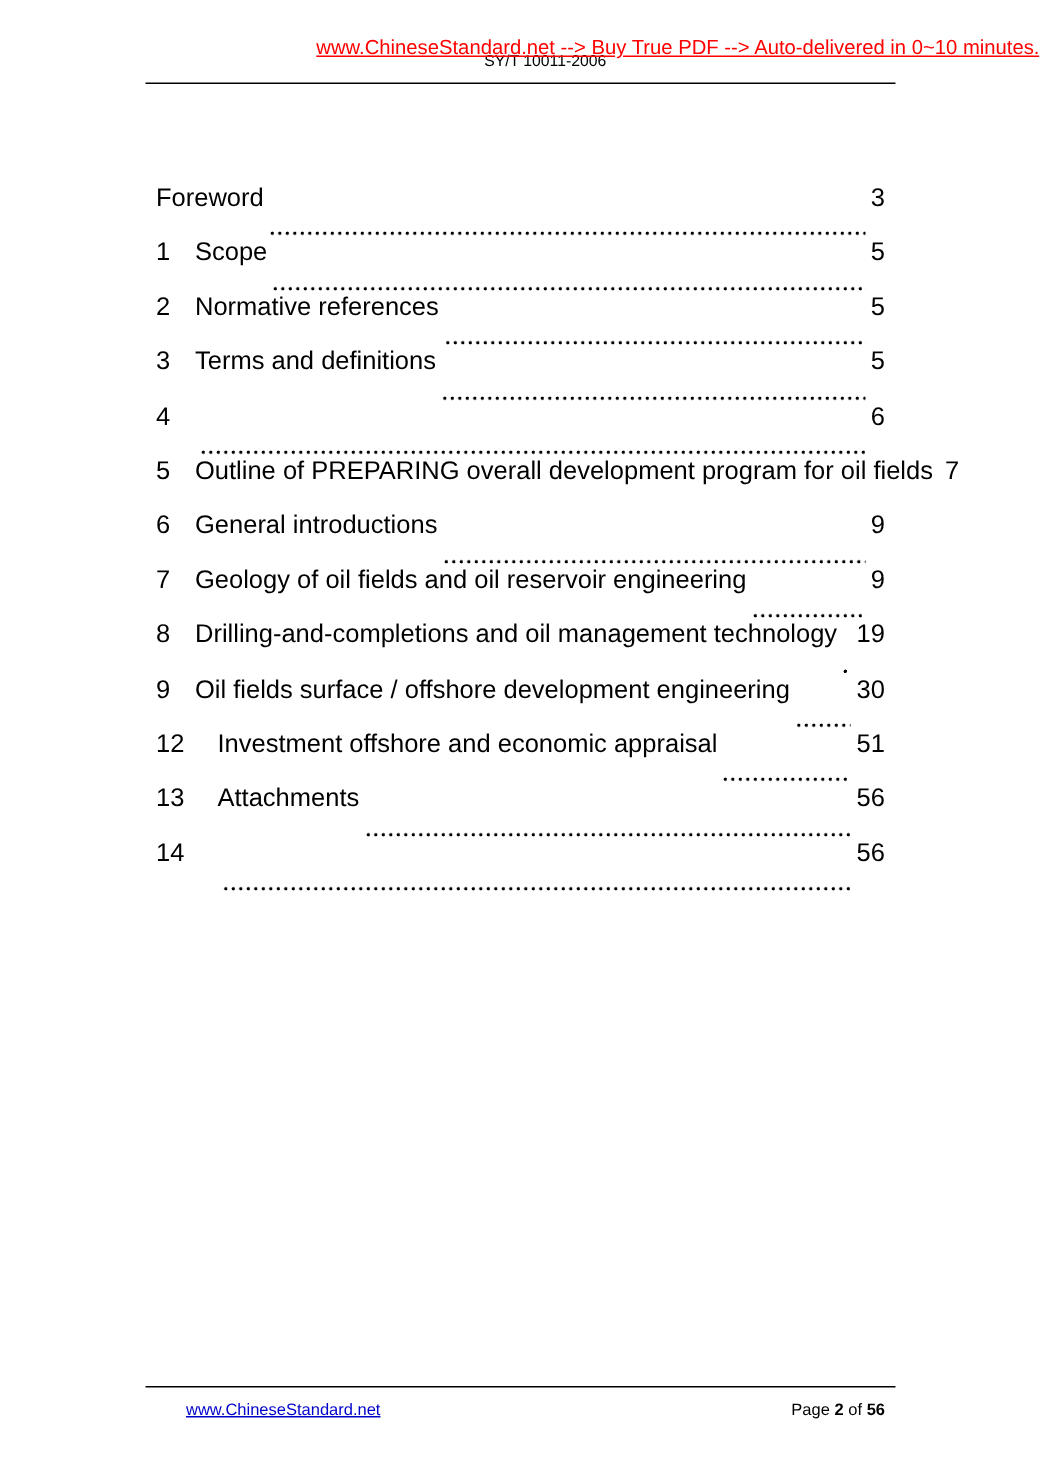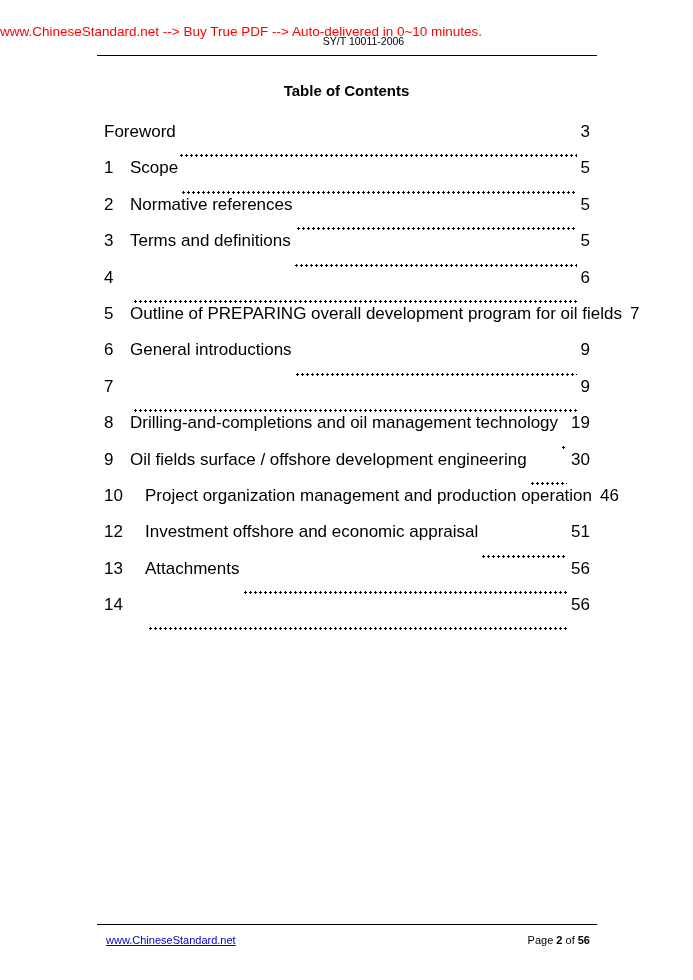--- a/index.html
+++ b/index.html
@@ -15,26 +15,27 @@
     overflow: hidden;
     color: #000000;
   }
 
   
   .promo {
     position: absolute;
     top: 24px;
     left: 0;
     width: 100%;
-    text-align: left;
+    text-align: right;
     color: #ff0000;
     font-size: 13.5px;
     z-index: 2;
     cursor: pointer;
     white-space: nowrap;
+    text-decoration: underline;
   }
   .doc-number {
     position: absolute;
     top: 35px;
     left: 0;
     width: 100%;
     text-align: center;
     color: #000000;
     font-size: 10.5px;
     z-index: 1;
@@ -103,21 +104,21 @@
     position: absolute;
     top: 924px;
     left: 97px;
     width: 500px;
     height: 1px;
     background: #000000;
   }
   .footer-link {
     position: absolute;
     top: 934px;
-    left: 106px;
+    left: 124px;
     font-size: 11px;
     color: #0000cc;
     text-decoration: underline;
     cursor: pointer;
   }
   .page-indicator {
     position: absolute;
     top: 934px;
     right: 103px;
     font-size: 11px;
@@ -127,21 +128,20 @@
 </style>
 </head>
 <body>
 
 <div class="page">
 
   <div class="promo">www.ChineseStandard.net --&gt; Buy True PDF --&gt; Auto-delivered in 0~10 minutes.</div>
   <div class="doc-number">SY/T 10011-2006</div>
   <div class="rule-top"></div>
 
-  <div class="title">Table of Contents</div>
 
   <div class="toc">
 
     <div class="toc-row">
       <span class="label">Foreword</span>
       <span class="leader"></span>
       <span class="pg">3</span>
     </div>
 
     <div class="toc-row">
@@ -180,44 +180,39 @@
 
     <div class="toc-row">
       <span class="num">6</span>
       <span class="label">General introductions</span>
       <span class="leader"></span>
       <span class="pg">9</span>
     </div>
 
     <div class="toc-row">
       <span class="num">7</span>
+      <span class="label">Geology of oil fields and oil reservoir engineering</span>
       <span class="leader"></span>
       <span class="pg">9</span>
     </div>
 
     <div class="toc-row">
       <span class="num">8</span>
       <span class="label">Drilling-and-completions and oil management technology</span>
       <span class="leader"></span>
       <span class="pg">19</span>
     </div>
 
     <div class="toc-row">
       <span class="num">9</span>
       <span class="label">Oil fields surface / offshore development engineering</span>
       <span class="leader"></span>
       <span class="pg">30</span>
     </div>
 
-    <div class="toc-row wide">
-      <span class="num">10</span>
-      <span class="label">Project organization management and production operation</span>
-      <span class="leader"></span>
-      <span class="pg">46</span>
-    </div>
 
 
     <div class="toc-row wide">
       <span class="num">12</span>
       <span class="label">Investment offshore and economic appraisal</span>
       <span class="leader"></span>
       <span class="pg">51</span>
     </div>
 
     <div class="toc-row wide">

